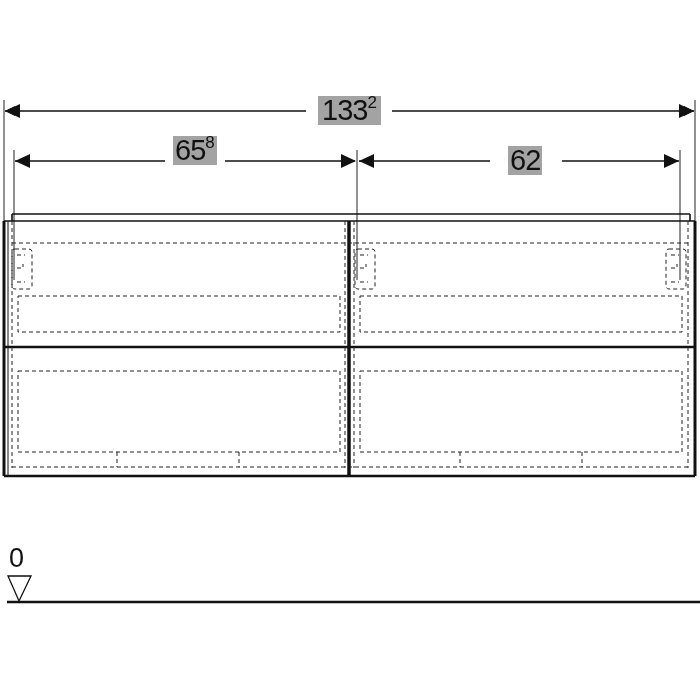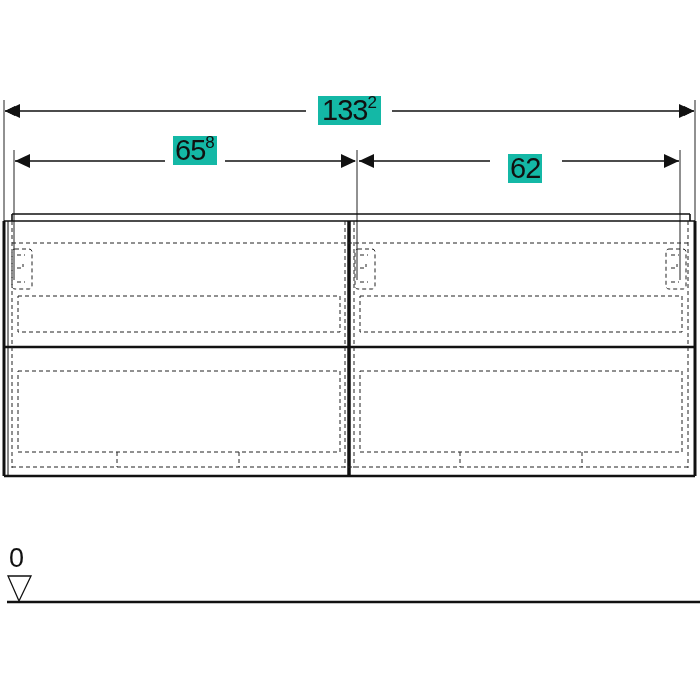--- a/index.html
+++ b/index.html
@@ -1,18 +1,18 @@
 <!DOCTYPE html>
 <html><head>
   <meta charset="utf-8">
   <style>
     html, body { margin: 0; padding: 0; background: #ffffff; }
     body { width: 700px; height: 700px; position: relative; overflow: hidden; font-family: "Liberation Sans", sans-serif; }
     #drawing { position: absolute; left: 0; top: 0; }
-    .dim-label { position: absolute; font-family: "Liberation Sans", sans-serif; color: #111; background: #14b8a6; line-height: 1; white-space: nowrap; }
+    .dim-label { position: absolute; font-family: "Liberation Sans", sans-serif; color: #111; background: #a3a3a3; line-height: 1; white-space: nowrap; }
     .dim-label .main { font-size: 29px; letter-spacing: -1px; }
     .dim-label sup { font-size: 17px; position: relative; top: -2px; vertical-align: top; }
     .level-label { position: absolute; font-size: 27px; color: #111; line-height: 1; }
   </style>
 </head>
 <body>
 
 <svg id="drawing" width="700" height="700" viewBox="0 0 700 700" xmlns="http://www.w3.org/2000/svg">
   <defs>
     <marker id="arr" viewBox="0 0 10 10" refX="10" refY="5" markerWidth="10" markerHeight="10" orient="auto-start-reverse" markerUnits="userSpaceOnUse">
@@ -101,17 +101,17 @@
 </svg>
 
 <div class="dim-label" style="left:318px; top:96px; padding:0 4px;">
   <span class="main">133</span><sup>2</sup>
 </div>
 
 <div class="dim-label" style="left:173px; top:136px; padding:0 2px;">
   <span class="main">65</span><sup>8</sup>
 </div>
 
-<div class="dim-label" style="left:508px; top:154px; padding:0 2px;">
+<div class="dim-label" style="left:508px; top:146px; padding:0 2px;">
   <span class="main">62</span>
 </div>
 
 <div class="level-label" style="left:9px; top:545px;">0</div>
 
 </body></html>

